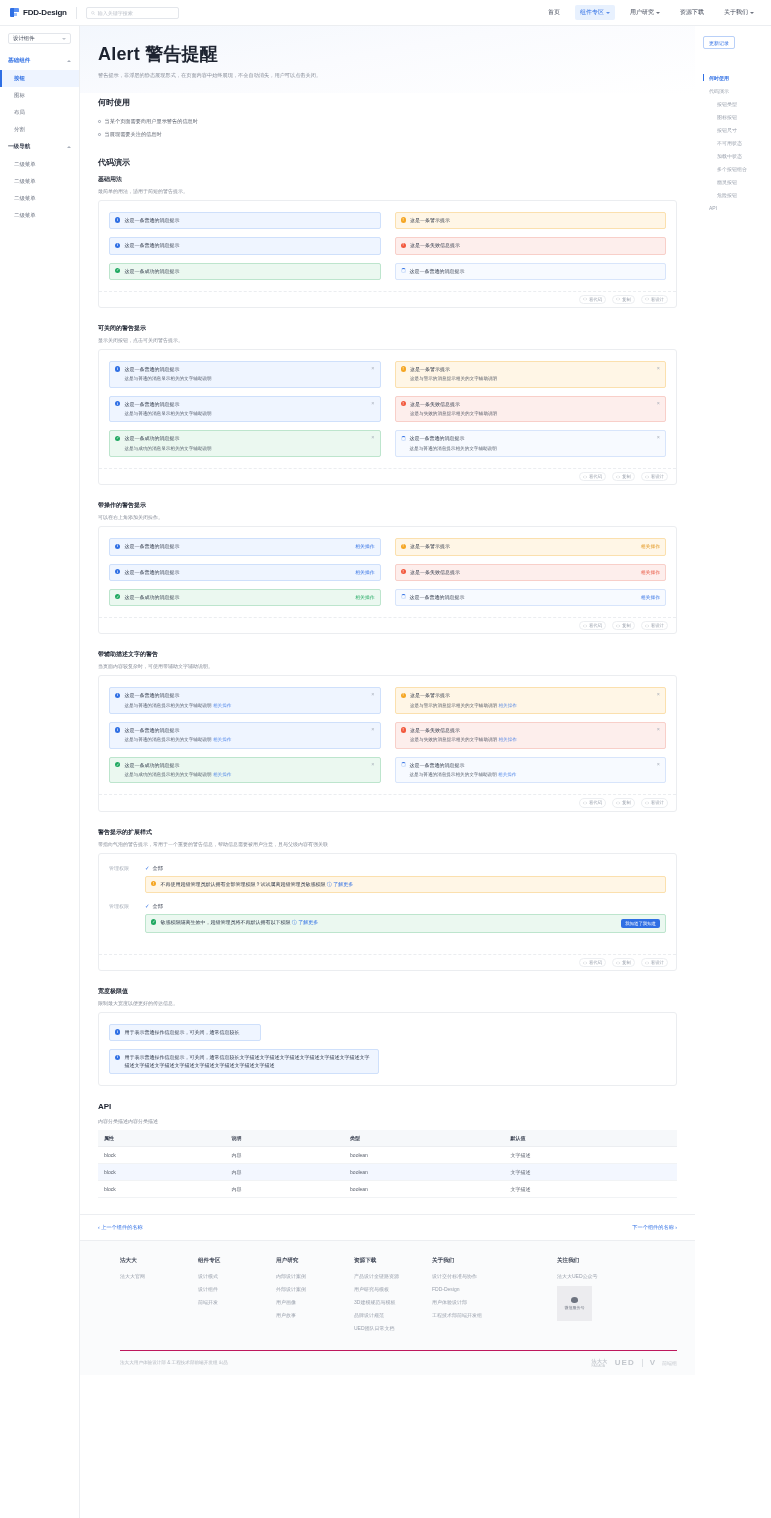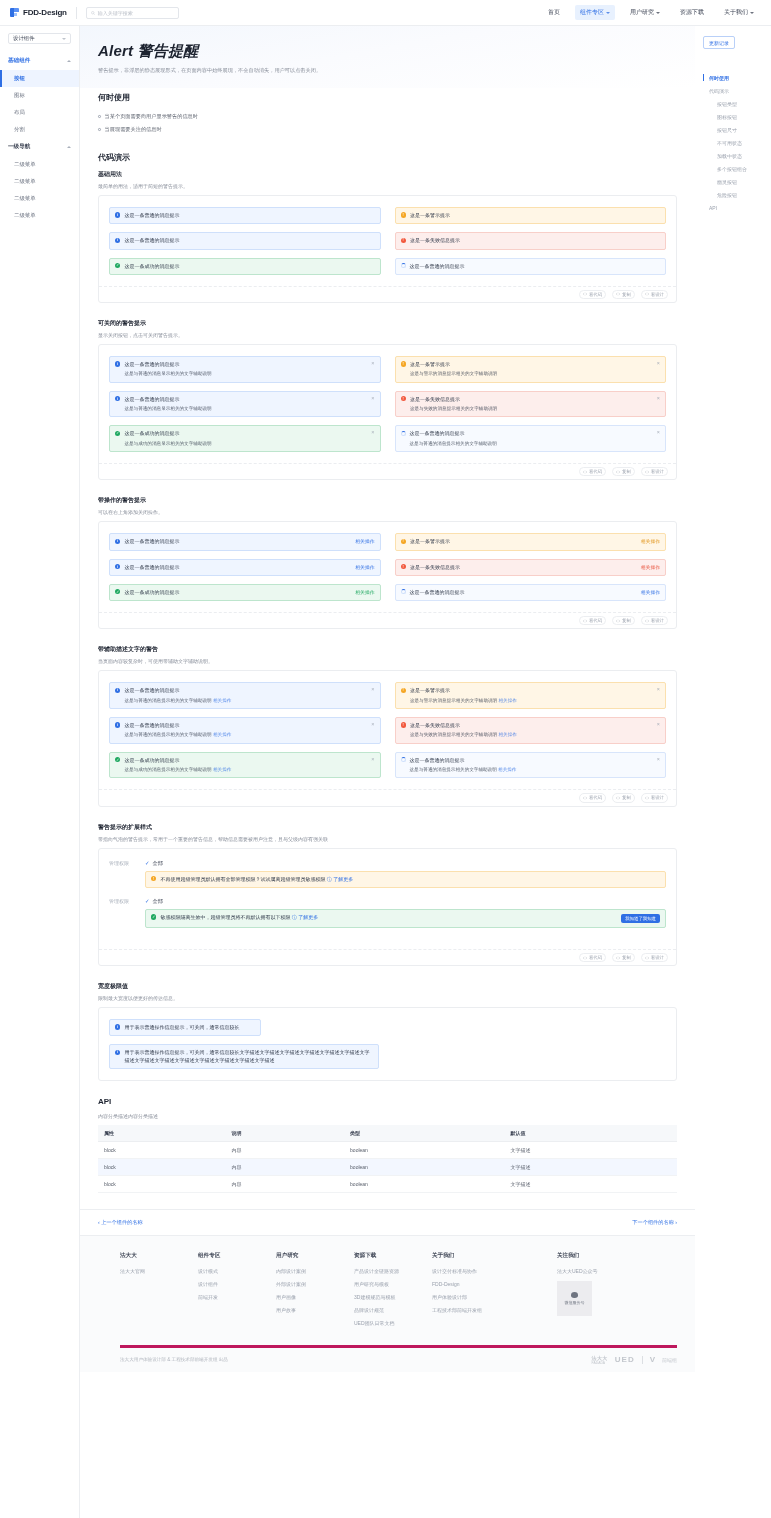--- a/index.html
+++ b/index.html
@@ -69,21 +69,21 @@
   .side-item.active::before {
     content: ""; position: absolute; left: 0; top: 0; bottom: 0; width: 1.6px; background: #2f6fe4;
   }
   
   .main { flex: 1 1 auto; min-width: 0; display: flex; flex-direction: column; background: #fff;}
   .hero {
     padding: 16px 18px 14px 18px;
     background: linear-gradient(170deg,#f3f7fd 0%, #fafbfe 45%, #ffffff 100%);
     position: relative;
   }
-  .page-title { font-size: 15px; font-weight: bold; color: #1d2330; letter-spacing: .2px; font-style: italic;}
+  .page-title { font-size: 18px; font-weight: bold; color: #1d2330; letter-spacing: .2px;}
   .page-desc { font-size: 5.2px; color: #878d99; margin-top: 6px; }
   .sec-h2 { font-size: 8px; font-weight: bold; color: #1d2330; margin: 0 0 7px 0; }
   .sec-h3 { font-size: 6px; font-weight: bold; color: #1d2330; margin-bottom: 4px; }
   .sec-sub { font-size: 5px; color: #878d99; margin-bottom: 6px; }
   .bullets { margin-top: 2px; }
   .bullet { display: flex; align-items: center; gap: 4px; font-size: 5.2px; color: #5a606c; padding: 3px 0;}
   .bullet .dot { width: 2.6px; height: 2.6px; border: .7px solid #9aa1ad; border-radius: 50%; flex: none;}
   .content { padding: 4px 18px 0 18px; }
   .block { margin-bottom: 16px; }
   
@@ -165,21 +165,21 @@
   .foot-col.qr { width: 120px; margin-left: auto; }
   .foot-h { font-size: 5.6px; font-weight: bold; color: #3d4454; margin-bottom: 8px; }
   .foot-l { font-size: 5px; color: #9aa1ad; margin-bottom: 7px; }
   .qr-box {
     width: 35px; height: 35px; background: #ececef; margin-top: 4px;
     display: flex; flex-direction: column; align-items: center; justify-content: center; gap: 2px;
   }
   .qr-eye { width: 7px; height: 6px; background: #6e7480; border-radius: 50% 50% 45% 45%; }
   .qr-cap { font-size: 4px; color: #6e7480; }
   .copy-bar {
-    margin-top: 12px; border-top: 3px solid #be185d; padding: 7px 0 7px 0;
+    margin-top: 12px; border-top: 1px solid #be185d; padding: 7px 0 7px 0;
     display: flex; align-items: center;
   }
   .copy-txt { font-size: 4.6px; color: #b0b5bd; }
   .brands { margin-left: auto; display: flex; align-items: center; gap: 7px; color: #c3c7cd; }
   .brand-fdd { font-size: 5px; font-weight: bold; letter-spacing: .4px;}
   .brand-ued { font-size: 8px; font-weight: bold; letter-spacing: 1px;}
   .brand-sep { width: 1px; height: 8px; background: #dcdfe3;}
   .brand-v { font-size: 8px; font-weight: bold; }
   .brand-vt { font-size: 5px; }
   

